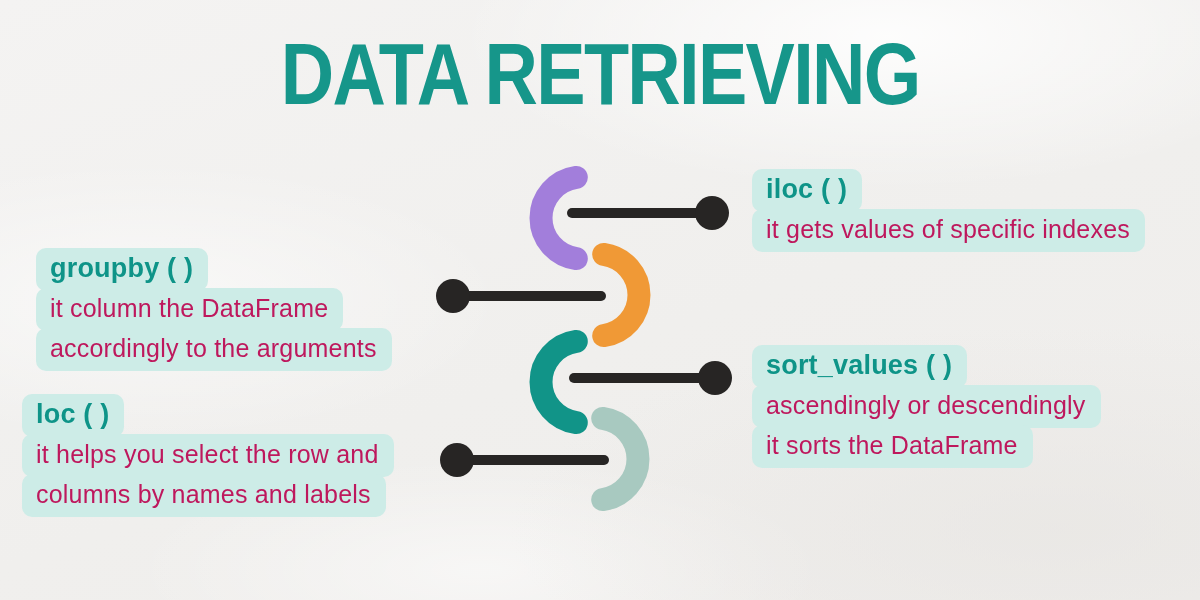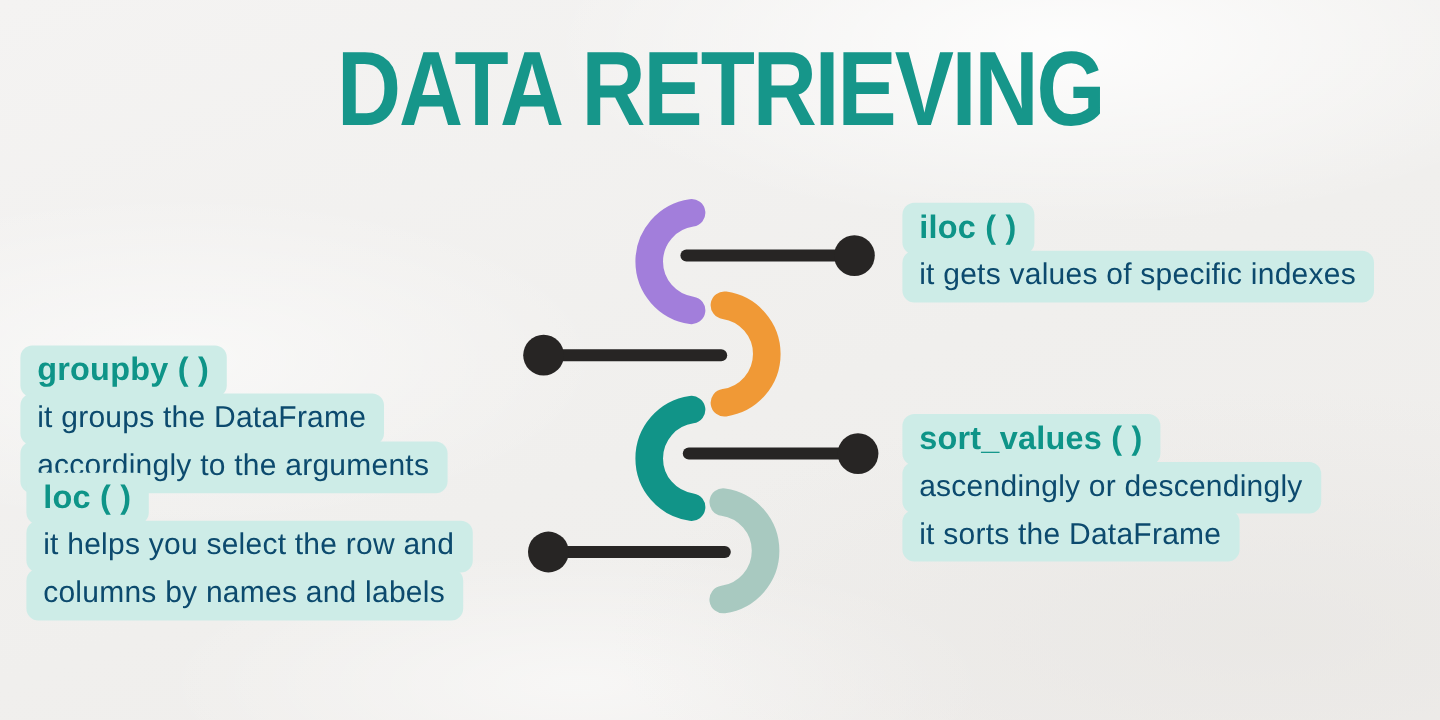--- a/index.html
+++ b/index.html
@@ -58,21 +58,21 @@
     white-space: nowrap;
   }
   .fn-name {
     font-size: 27px;
     font-weight: bold;
     color: #0e9488;
     letter-spacing: 0.2px;
   }
   .fn-line {
     font-size: 25px;
-    color: #0c4a6e;
+    color: #be185d;
     letter-spacing: 0.2px;
   }
 </style>
 </head>
 <body>
 
 <div class="canvas">
 
   <div class="page-title">
     <span class="squeeze">DATA RETRIEVING</span>
@@ -94,23 +94,23 @@
     <path d="M 603.7 254.4 A 41 41 0 0 1 603.7 335.6" fill="none" stroke-width="23" stroke-linecap="round" stroke="#f09936"></path>
     <path d="M 576.3 341.4 A 41 41 0 0 0 576.3 422.6" fill="none" stroke-width="23" stroke-linecap="round" stroke="#119488"></path>
     <path d="M 602.7 418.4 A 41 41 0 0 1 602.7 499.6" fill="none" stroke-width="23" stroke-linecap="round" stroke="#a8c9c0"></path>
   </svg>
 
   <div class="info-block" style="left:752px; top:172px;">
     <span class="hl fn-name">iloc ( )</span>
     <span class="hl fn-line">it gets values of specific indexes</span>
   </div>
 
-  <div class="info-block" style="left:17px; top:251px;margin-top:40px;">
+  <div class="info-block" style="left:36px; top:251px;">
     <span class="hl fn-name">groupby ( )</span>
-    <span class="hl fn-line">it groups the DataFrame</span>
+    <span class="hl fn-line">it column the DataFrame</span>
     <span class="hl fn-line">accordingly to the arguments</span>
   </div>
 
   <div class="info-block" style="left:22px; top:397px;">
     <span class="hl fn-name">loc ( )</span>
     <span class="hl fn-line">it helps you select the row and</span>
     <span class="hl fn-line">columns by names and labels</span>
   </div>
 
   <div class="info-block" style="left:752px; top:348px;justify-content:space-between;">

